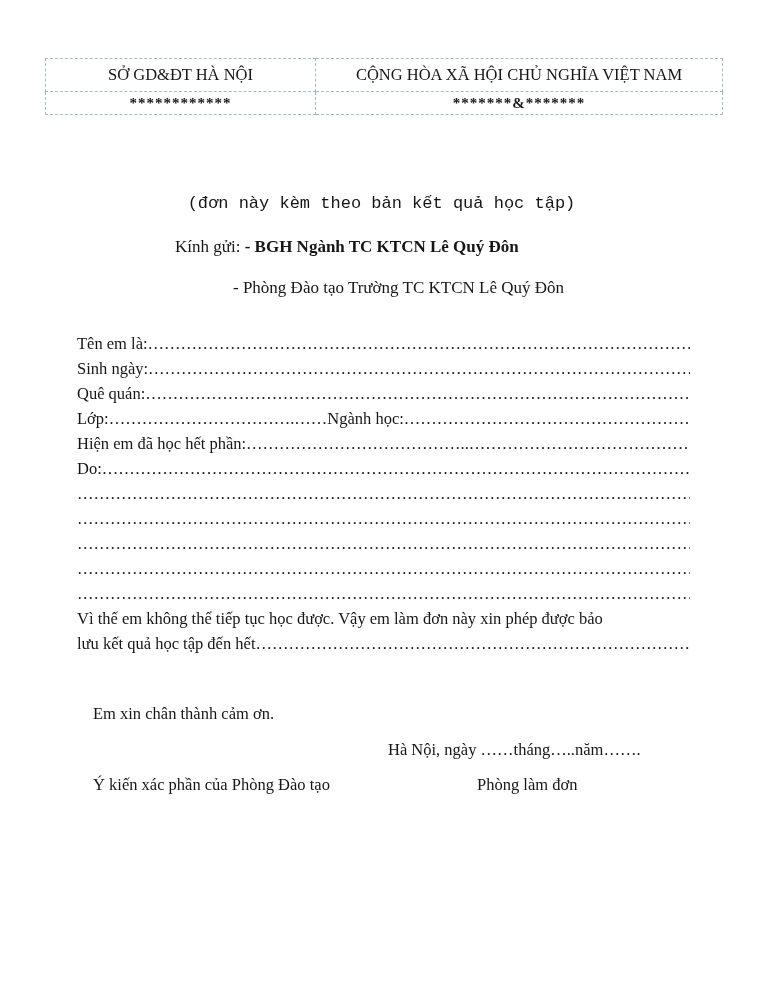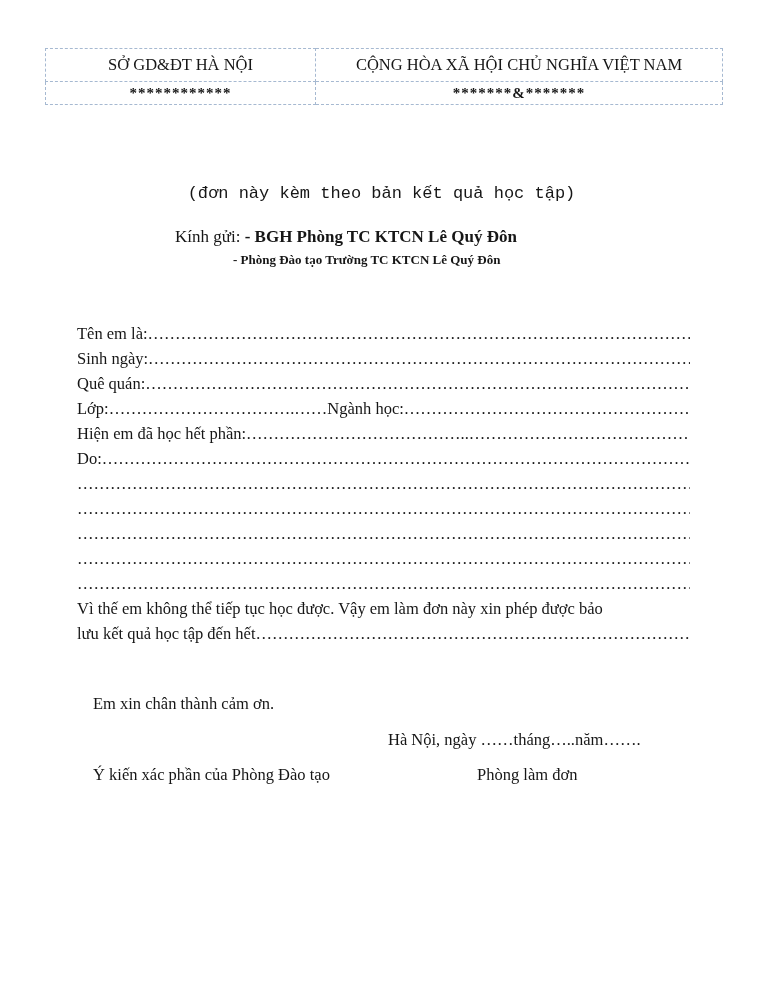--- a/index.html
+++ b/index.html
@@ -2,21 +2,21 @@
 <html style="--table-border: #a6b9d1;"><head>
 <meta charset="utf-8">
 <style>
   :root { --table-border: #a6b9d1; --ink: #161616; }
   * { margin: 0; padding: 0; box-sizing: border-box; }
   html, body { background: #ffffff; }
   .page {
     position: relative;
     width: 763px;
     height: 807px;
-    margin: 0 auto;
+    margin: 10px auto;
     background: #ffffff;
     font-family: "Liberation Serif", "DejaVu Serif", serif;
     color: var(--ink);
     overflow: hidden;
   }
   
   table.hdr {
     position: absolute;
     left: 45px; top: 48px;
     width: 677px;
@@ -42,21 +42,21 @@
     position: absolute; left: 0; top: 152px; width: 763px;
     text-align: center; font-weight: bold; font-size: 20px; letter-spacing: .5px;
   }
   .subtitle {
     position: absolute; left: 0; top: 184px; width: 763px;
     text-align: center; font-size: 17px; font-family: Liberation Mono, monospace;
   }
   
   .recipient-line1 { position: absolute; left: 175px; top: 227px; font-size: 17px; white-space: nowrap; }
   .recipient-line1 b { font-size: 17px; }
-  .recipient-line2 { position: absolute; left: 233px; top: 252px; font-size: 13px; font-weight: bold; white-space: nowrap; }
+  .recipient-line2 { position: absolute; left: 233px; top: 268px; font-size: 17px; font-weight: normal; white-space: nowrap; }
   
   .form-body {
     position: absolute; left: 77px; top: 321px; width: 613px;
     font-size: 16.5px;
   }
   .form-line {
     height: 25px; line-height: 25px;
     white-space: nowrap; overflow: hidden;
   }
   
@@ -79,21 +79,21 @@
     <tr class="hdr-r3">
       <td class="c-left">************</td>
       <td class="c-right">*******&amp;*******</td>
     </tr>
   </tbody>
     </table>
 
   <div class="subtitle">(đơn này kèm theo bản kết quả học tập)</div>
 
   <div class="recipient-line1">
-    <span>Kính gửi: </span><b>- BGH Phòng TC KTCN Lê Quý Đôn</b>
+    <span>Kính gửi: </span><b>- BGH Ngành TC KTCN Lê Quý Đôn</b>
   </div>
   <div class="recipient-line2">- Phòng Đào tạo Trường TC KTCN Lê Quý Đôn</div>
 
   <div class="form-body">
     <div class="form-line">Tên em là:………………………………………………………………………………………………………………..</div>
     <div class="form-line">Sinh ngày:………………………………………………………………………………………………………………..</div>
     <div class="form-line">Quê quán:…………………………………………………………………………………………………………………</div>
     <div class="form-line">Lớp:…………………………….……Ngành học:……………………………………………………………..</div>
     <div class="form-line">Hiện em đã học hết phần:…………………………………..……………………………………………………...</div>
     <div class="form-line">Do:………………………………………………………………………………………………………………………...</div>

